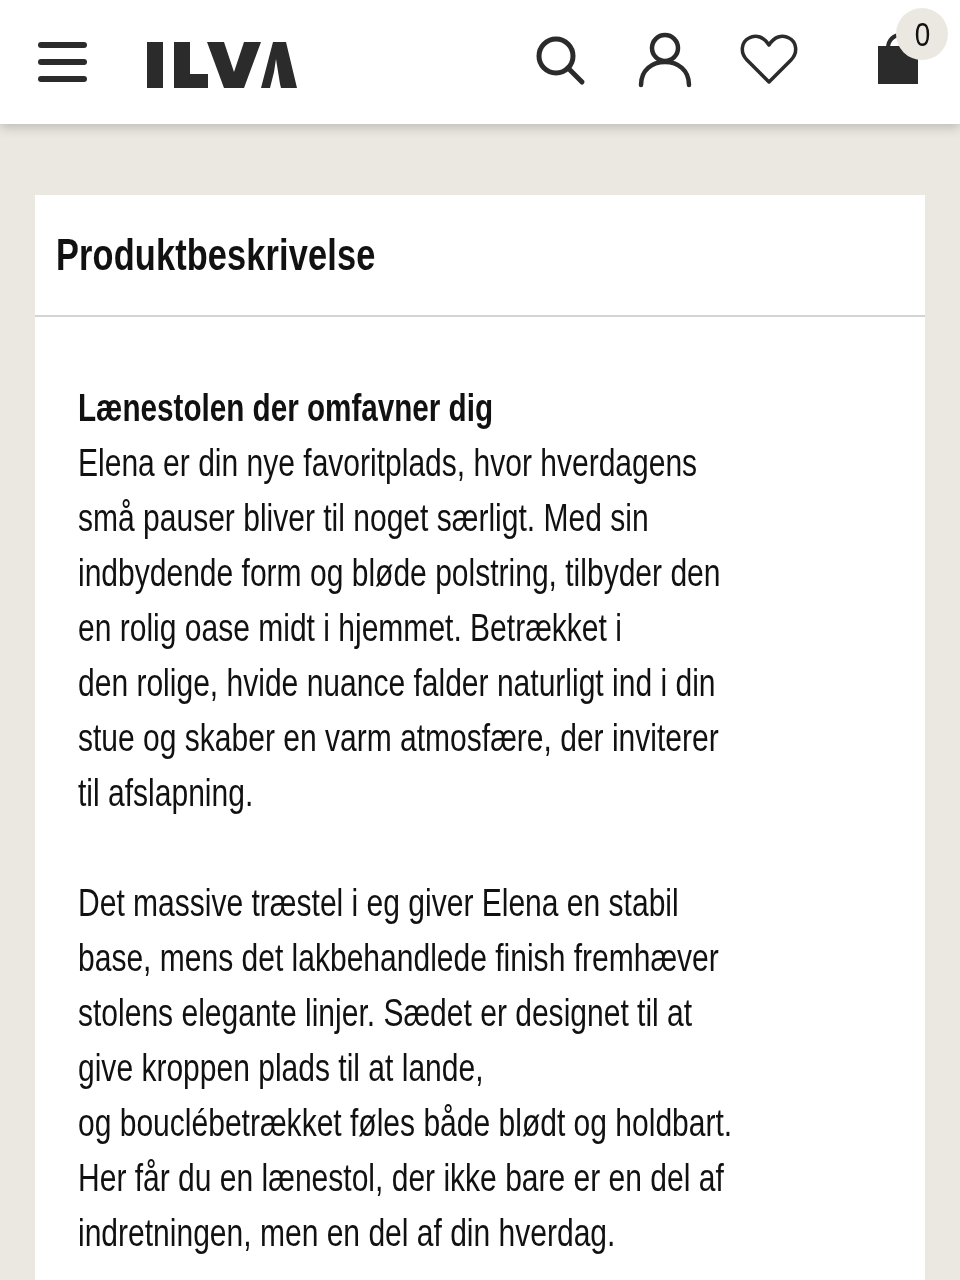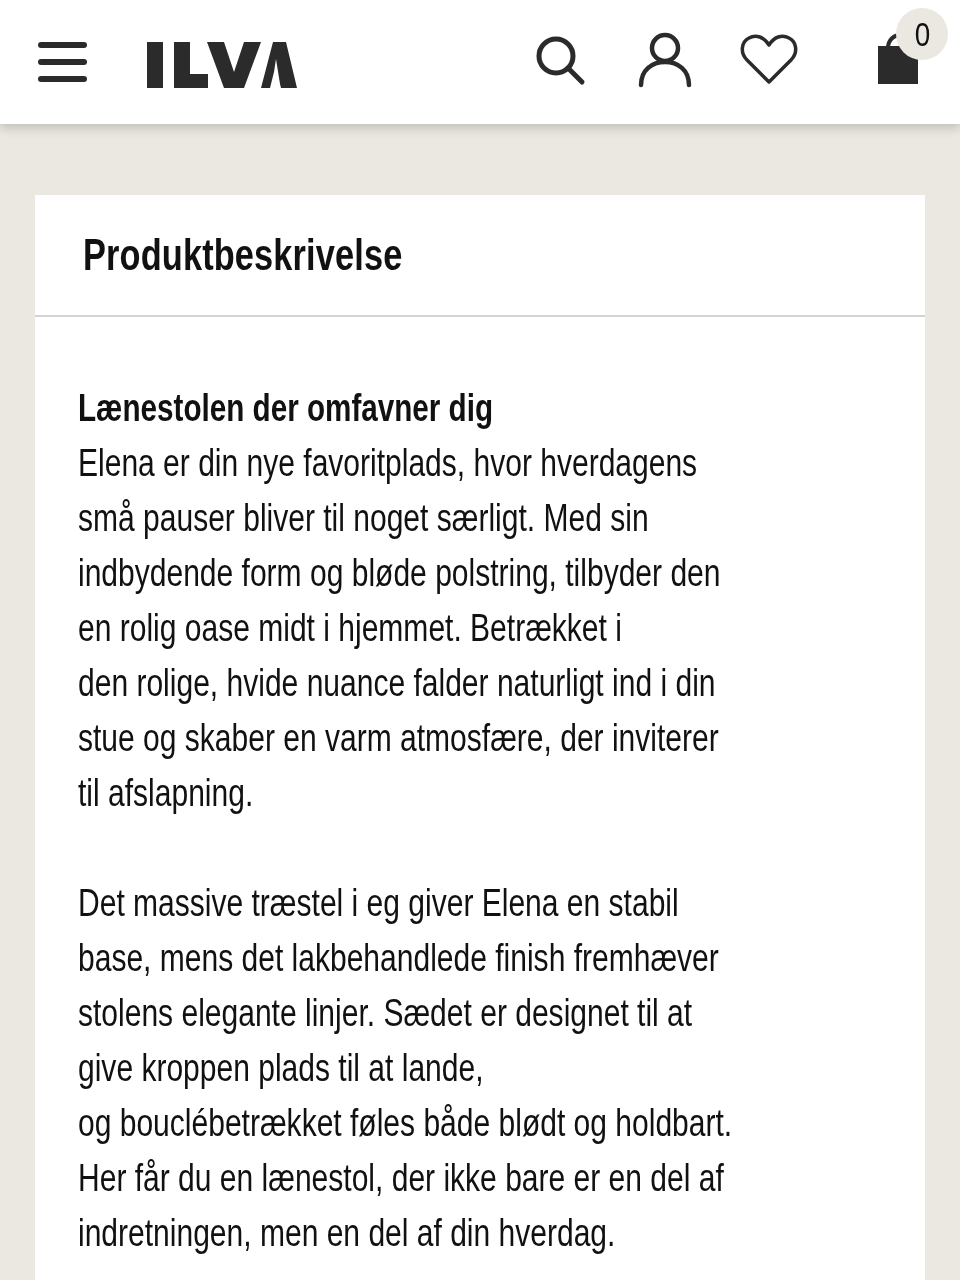--- a/index.html
+++ b/index.html
@@ -26,21 +26,21 @@
     font-size: 34px; color: #111; font-family: "Liberation Sans", sans-serif;
   }
   .cart-badge span { display: inline-block; transform: scaleX(0.82); }
 
   .card {
     position: absolute; left: 35px; top: 195px; width: 890px; height: 1100px;
     background: #ffffff;
   }
   .card-header {
     height: 122px; border-bottom: 2px solid #d4d4d4;
-    padding-left: 48px; display: flex; align-items: center;
+    padding-left: 21px; display: flex; align-items: center;
   }
   .card-title {
     font-size: 44px; font-weight: bold; color: #111;
     transform: scaleX(0.78); transform-origin: left center; white-space: nowrap;
     letter-spacing: 0.2px;
   }
   .card-body { padding: 64px 0 0 43px; }
   .sub-heading {
     font-size: 38px; font-weight: bold; line-height: 55px; height: 55px;
     transform: scaleX(0.78); transform-origin: left center; white-space: nowrap;

